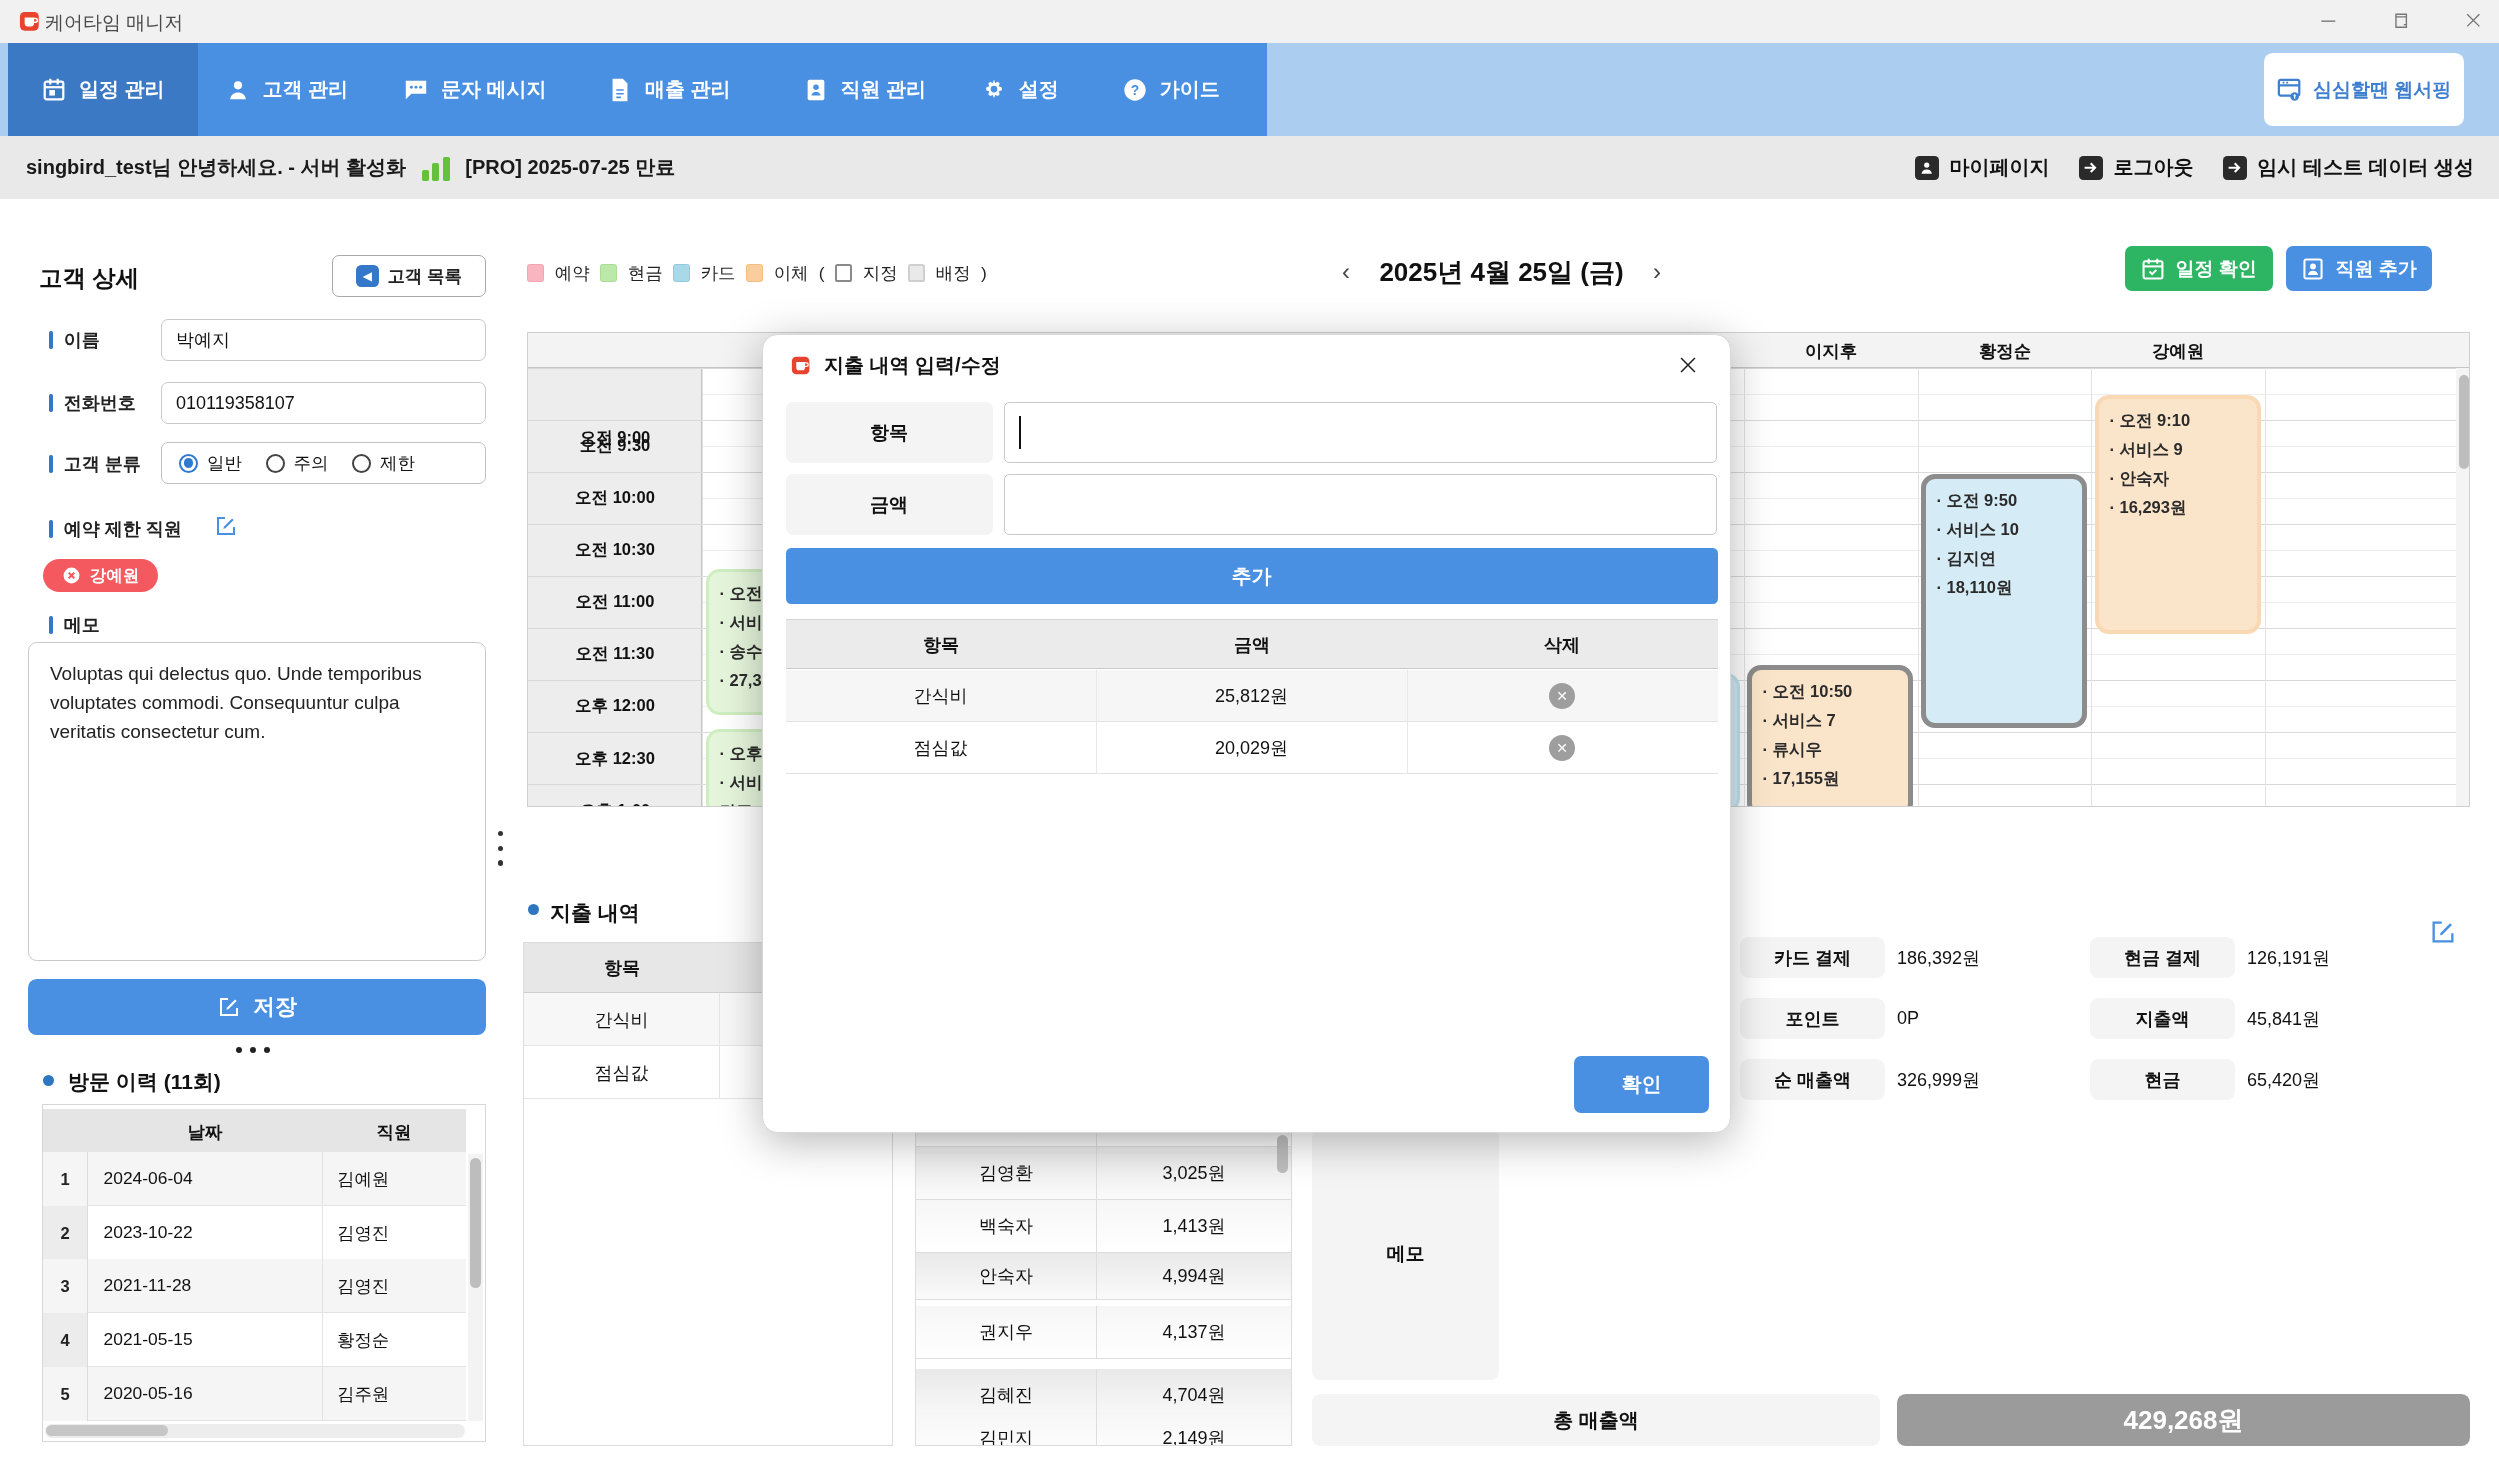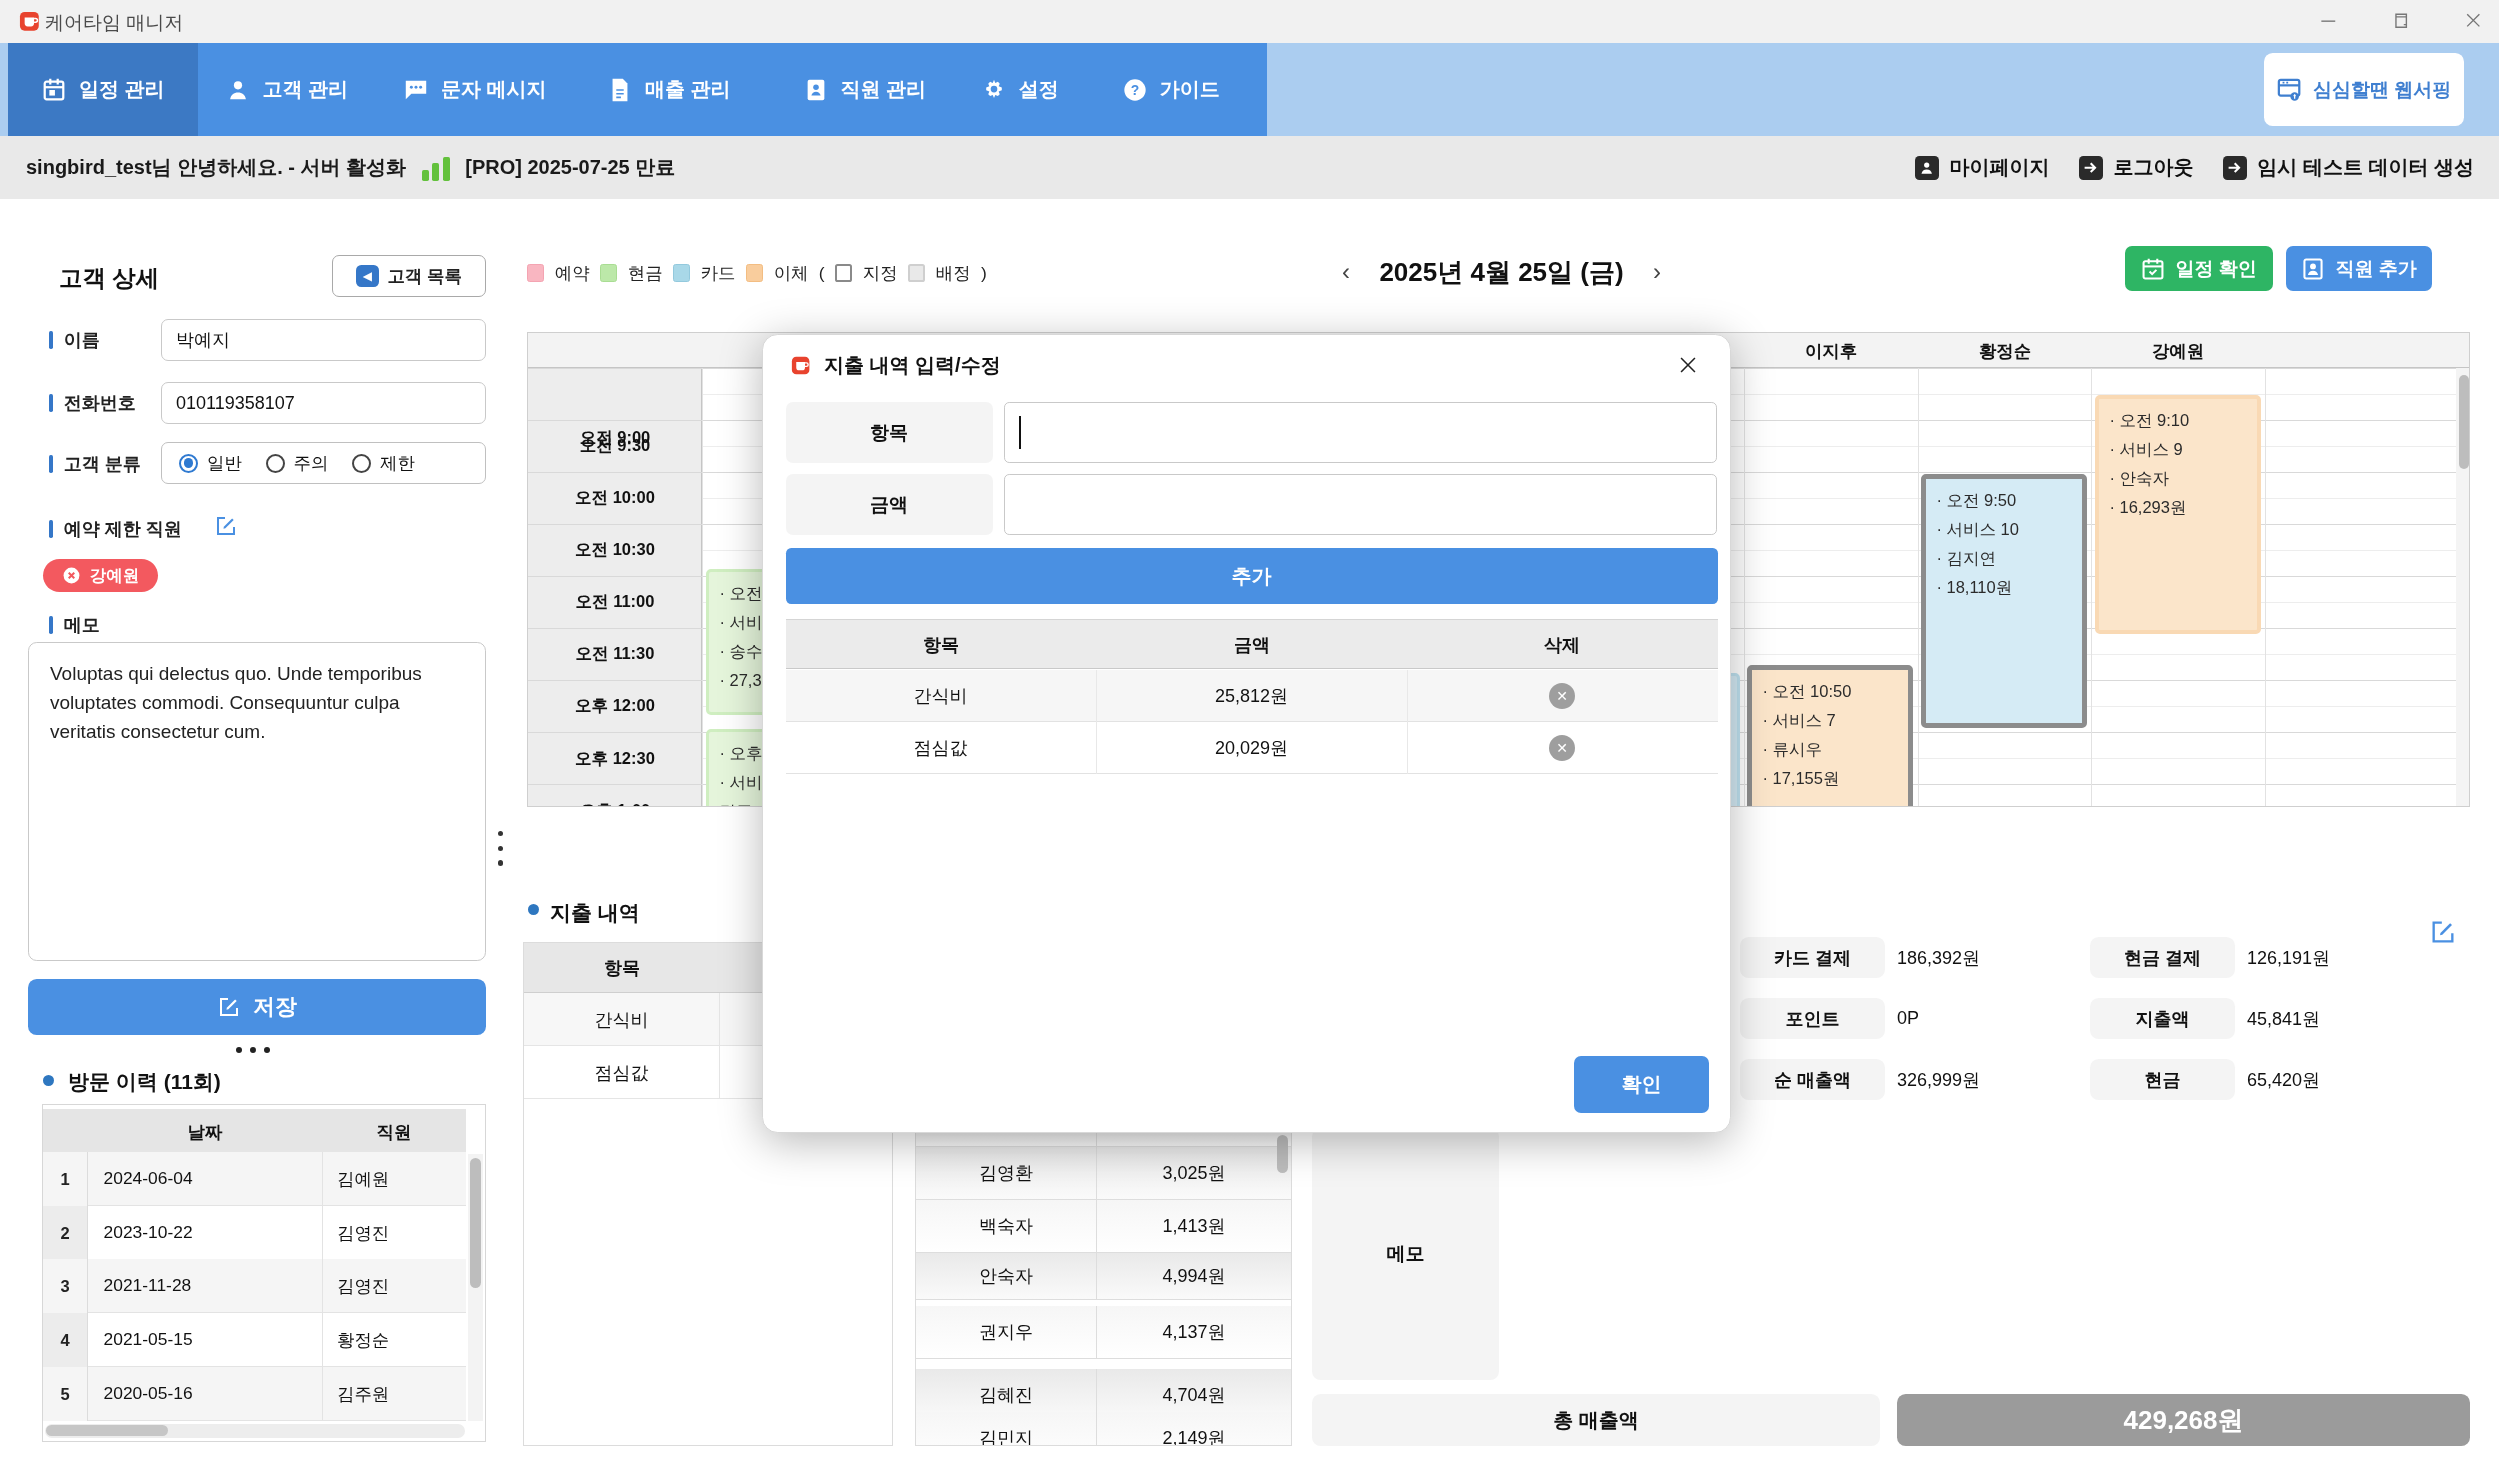--- a/index.html
+++ b/index.html
@@ -33,21 +33,21 @@
                       font-size:20px; font-weight:600; color:#1a1a1a; }
   #status-links { right:26px; top:0; height:63px; display:flex; align-items:center; gap:29.5px; }
   .slink { display:flex; align-items:center; gap:10.4px; font-size:20px; font-weight:600; color:#111; cursor:pointer; }
   .darkicon { width:24px; height:24px; background:#2a2a2a; border-radius:4.3px; color:#fff;
               display:flex; align-items:center; justify-content:center; }
   .darkicon svg { width:17.4px; height:17.4px; }
   .sigbars { display:flex; align-items:flex-end; gap:3.5px; height:26px; }
   .sigbars i { display:block; width:7px; background:#63c13c; border-radius:1.7px; }
 
   
-  .ptitle { font-size:23.4px; font-weight:bold; color:#111;margin-left:20px; }
+  .ptitle { font-size:23.4px; font-weight:bold; color:#111; }
   #list-btn { left:332px; top:255px; width:154px; height:42px; border:1.7px solid #a9a9a9; border-radius:7px;
               background:#fff; display:flex; align-items:center; justify-content:center; gap:8.7px;
               font-size:17.4px; font-weight:bold; color:#222; cursor:pointer; }
   .backsq { width:22.6px; height:22.6px; background:#3577c8; border-radius:5.2px; color:#fff;
             display:flex; align-items:center; justify-content:center; font-size:12px; }
   .flabel { position:absolute; display:flex; align-items:center; gap:10.4px; font-size:18px; font-weight:bold; color:#222; }
   .flabel::before { content:""; width:4.3px; height:17.4px; background:#3577c8; border-radius:1.7px; }
   .tinput { position:absolute; left:161px; width:325px; height:42px; border:1.7px solid #c9c9c9; border-radius:7px;
             background:#fff; font-size:18px; color:#111; padding:0 14px; font-family:inherit; }
   #class-box { left:161px; top:442px; width:325px; height:42px; border:1.7px solid #c0c0c0; border-radius:7px;
@@ -104,22 +104,22 @@
   #calendar { left:527px; top:332px; width:1943px; height:475px; border:0.9px solid #cfcfcf; background:#fff; overflow:hidden; }
   #cal-header { position:absolute; left:0; top:0; width:1943px; height:35px; background:#f3f3f3; border-bottom:0.9px solid #c5c5c5; }
   #cal-gutter { position:absolute; left:0; top:35px; width:174px; height:440px; background:#ededed; border-right:0.9px solid #c5c5c5; }
   .cal-name { position:absolute; top:0; height:35px; display:flex; align-items:center; justify-content:center;
               font-size:17.4px; font-weight:bold; color:#111; }
   .cal-time { position:absolute; left:0; width:174px; height:52px; display:flex; align-items:center;
               justify-content:center; font-size:16.5px; font-weight:bold; color:#111; }
   .gl-h { position:absolute; height:0.9px; background:#d9d9d9; }
   .gl-h.light { background:#ededed; }
   .gl-v { position:absolute; width:0.9px; background:#e2e2e2; }
-  .cal-event { position:absolute; border-radius:5px; padding:7px 10.4px; font-size:16.5px; color:#2b2b2b;
-               line-height:29px; overflow:hidden; white-space:nowrap; cursor:pointer; }
+  .cal-event { position:absolute; border-radius:14px; padding:7px 10.4px; font-size:16.5px; color:#2b2b2b;
+               line-height:29px; overflow:hidden; white-space:nowrap; cursor:pointer;font-weight:bold; }
   .ev-cash { background:#e5f5db; border:3.5px solid #cfeec0; }
   .ev-card { background:#d5ebf5; border:3.5px solid #bfe2f0; }
   .ev-transfer { background:#fbe5ca; border:4.3px solid #f9d9b4; }
   .ev-selected { border:5.2px solid #8c8c8c !important; }
 
   
   #expense-box { left:523px; top:942px; width:370px; height:504px; border:1.7px solid #dcdcdc; background:#fff; }
   #expense-box .ehead { position:absolute; left:0; top:0; width:366px; height:50px; background:#e7e7e7;
         border-bottom:0.9px solid #cfcfcf; }
   #expense-box .ehead span { position:absolute; left:0; top:0; width:196px; height:50px; display:flex;

